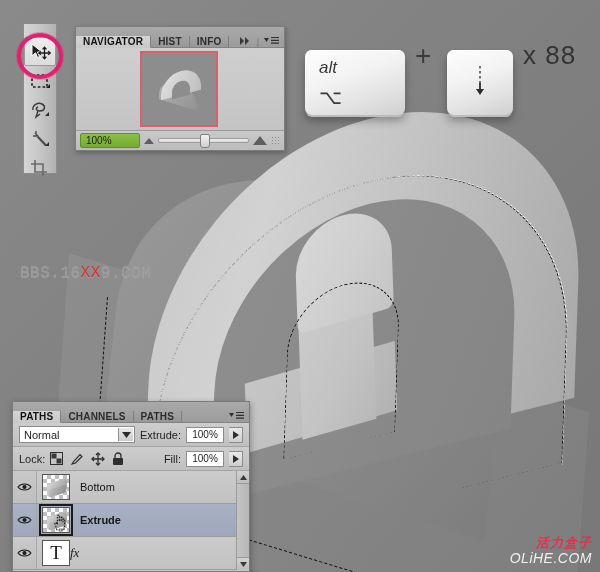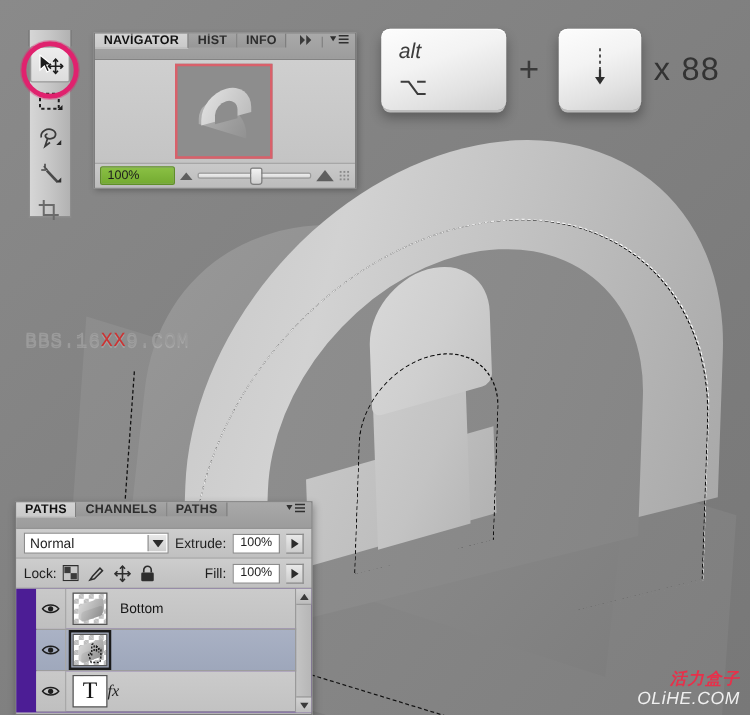--- a/index.html
+++ b/index.html
@@ -235,21 +235,21 @@
     top: 26px;
     width: 210px;
     height: 125px;
     background: #c8c8c8;
     border: 1px solid #7d7d7d;
     box-shadow: 1px 2px 5px rgba(0,0,0,.28);
   }
   .panel-tabbar {
     height: 21px;
     display: flex;
-    align-items: flex-start;
+    align-items: flex-end;
     background: linear-gradient(180deg, #a9a9a9, #9c9c9c);
     border-bottom: 1px solid #838383;
     position: relative;
   }
   .panel-tab {
     padding: 0 7px;
     display: flex;
     align-items: center;
     font-size: 10px;
     font-weight: bold;
@@ -373,20 +373,21 @@
 
   
   .keycap {
     position: absolute;
     background: linear-gradient(160deg, #fdfdfd 0%, #f3f3f3 40%, #e2e2e2 72%, #cfcfcf 100%);
     border-radius: 7px;
     box-shadow:
       0 3px 0 -1px #bdbdbd,
       0 6px 9px rgba(0,0,0,.30),
       inset 0 1px 0 #ffffff;
+    margin-top: 27px;
   }
   #key-alt { left: 305px; top: 23px; width: 100px; height: 65px; }
   #key-down { left: 447px; top: 23px; width: 66px; height: 65px; }
   .key-alt-label {
     position: absolute;
     left: 14px; top: 8px;
     font-size: 17px;
     font-style: italic;
     color: #3c3c3c;
     font-family: "Liberation Sans", sans-serif;
@@ -479,23 +480,22 @@
     display: flex; align-items: center; justify-content: center;
     font-size: 8px;
     color: #333;
   }
   .lock-icons { display: flex; align-items: center; gap: 7px; }
   .lock-icons svg, .lock-icons div { display: block; }
 
   .layers-list {
     position: relative;
     height: 99px;
-    background: #4c1d95;
+    background: #d946ef;
     overflow: hidden;
-    padding-left: 16px;
   }
   .layer-row {
     display: flex;
     align-items: center;
     height: 33px;
     border-bottom: 1px solid #9d9d9d;
     background: linear-gradient(180deg, #cbcbcb, #c2c2c2);
     padding-right: 6px;
   }
   .layer-row.selected {
@@ -837,20 +837,21 @@
         </div>
         <div class="layer-thumb">
           <div class="thumb-mini"></div>
           <div class="thumb-mini2"></div>
           <svg class="cursor-hand" viewBox="0 0 16 18">
             <path d="M5 17 L3 11 C2.4 9.5 4 8.8 4.7 10.2 L5.4 11.5 L5.4 3.2 C5.4 1.8 7.3 1.8 7.3 3.2 L7.3 8.4
                      L7.3 4.2 C7.3 2.9 9.2 2.9 9.2 4.2 L9.2 8.6 L9.2 5.2 C9.2 4 11 4 11 5.2 L11 9
                      L11 6.6 C11 5.5 12.7 5.5 12.7 6.6 L12.7 12.3 C12.7 15 11.6 17 11.6 17 Z" fill="none" stroke="#1a1a1a" stroke-width="1.1" stroke-dasharray="1.6 1.2"></path>
           </svg>
         </div>
+        <div class="layer-name bold">Extrude</div>
       </div>
 
       <div class="layer-row">
         <div class="layer-eye">
           <svg width="15" height="10" viewBox="0 0 15 10">
             <path d="M1 5 C4 1, 11 1, 14 5 C11 9, 4 9, 1 5 Z" fill="none" stroke="#1e1e1e" stroke-width="1.1"></path>
             <circle cx="7.5" cy="5" r="2.1" fill="#1e1e1e"></circle>
           </svg>
         </div>
         <div class="layer-thumb">

